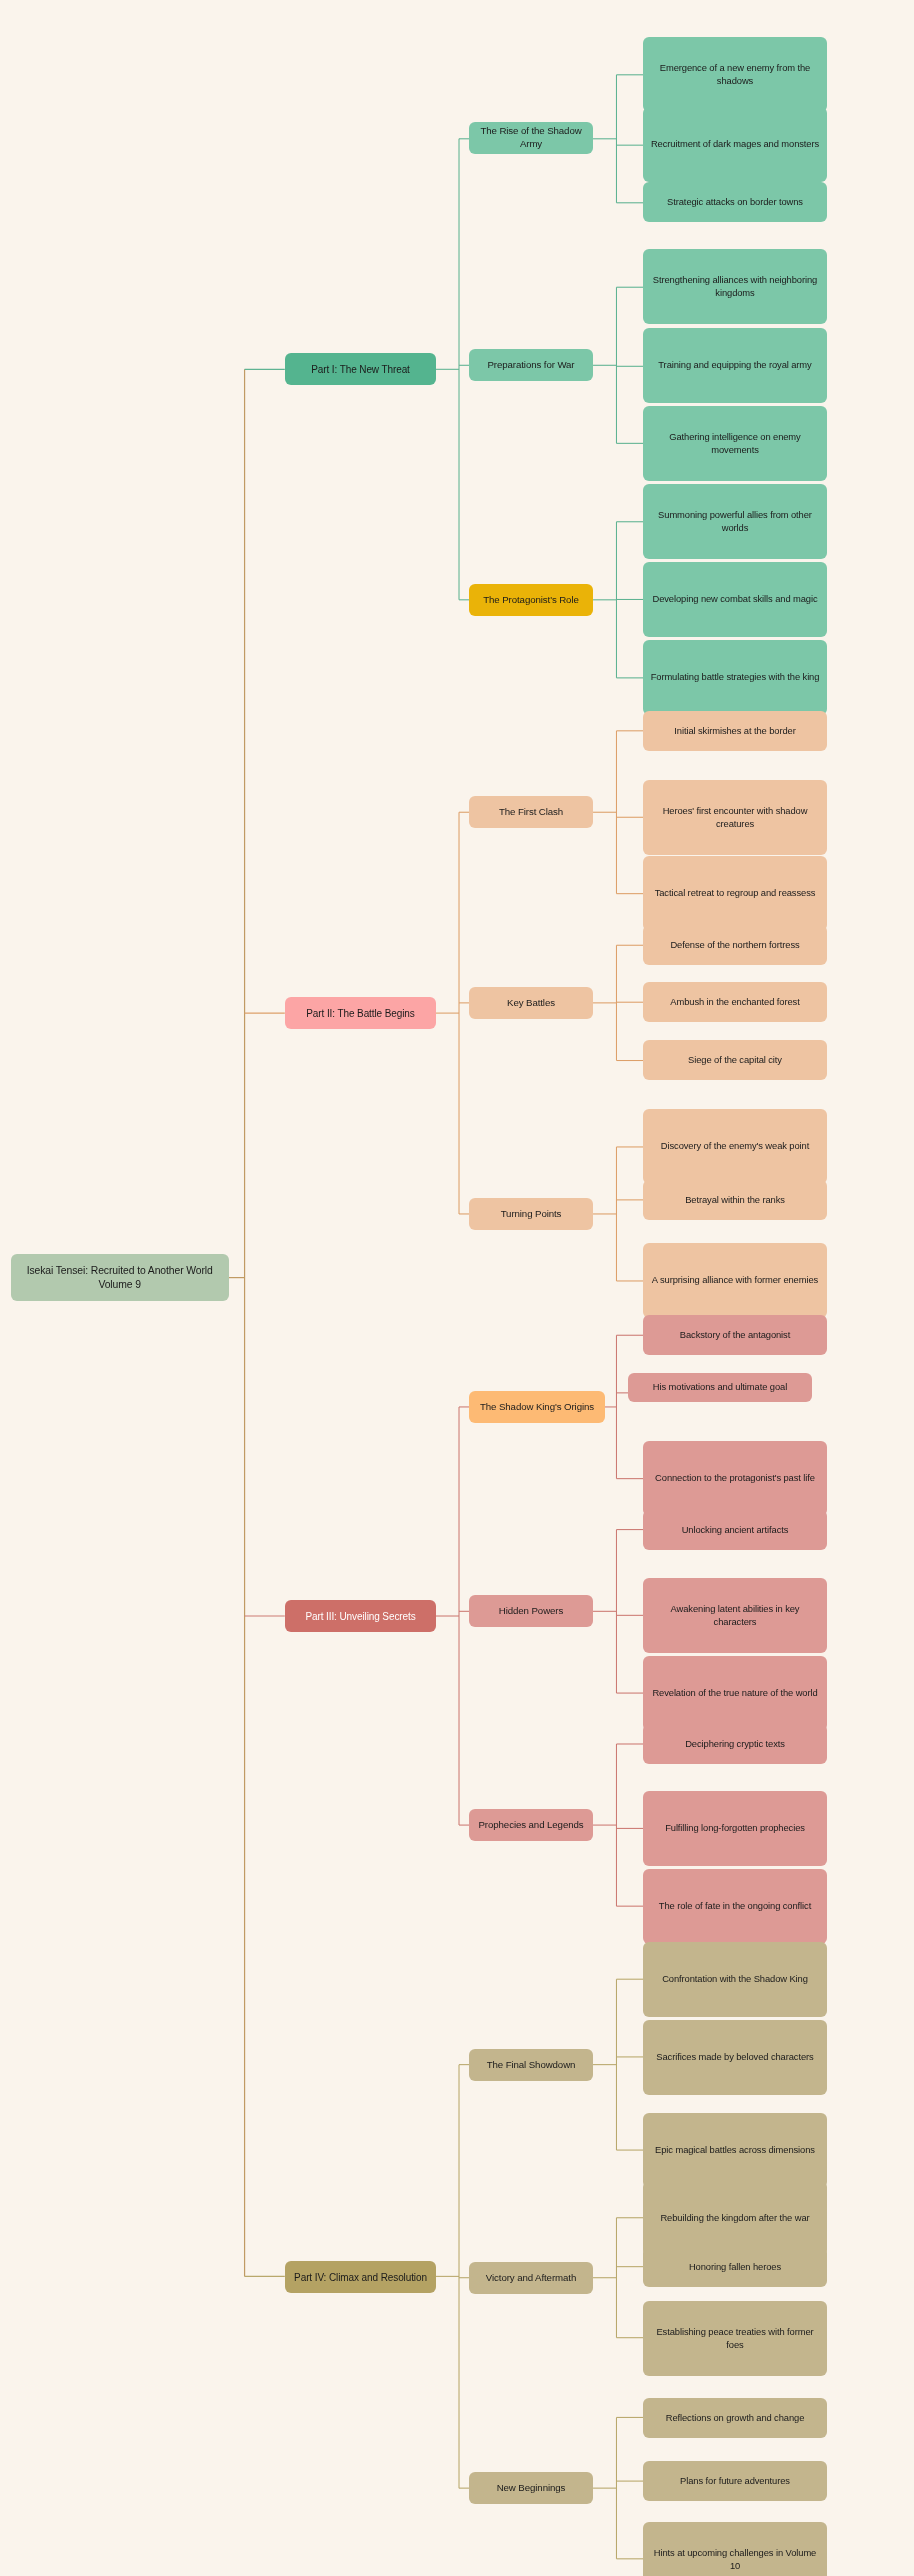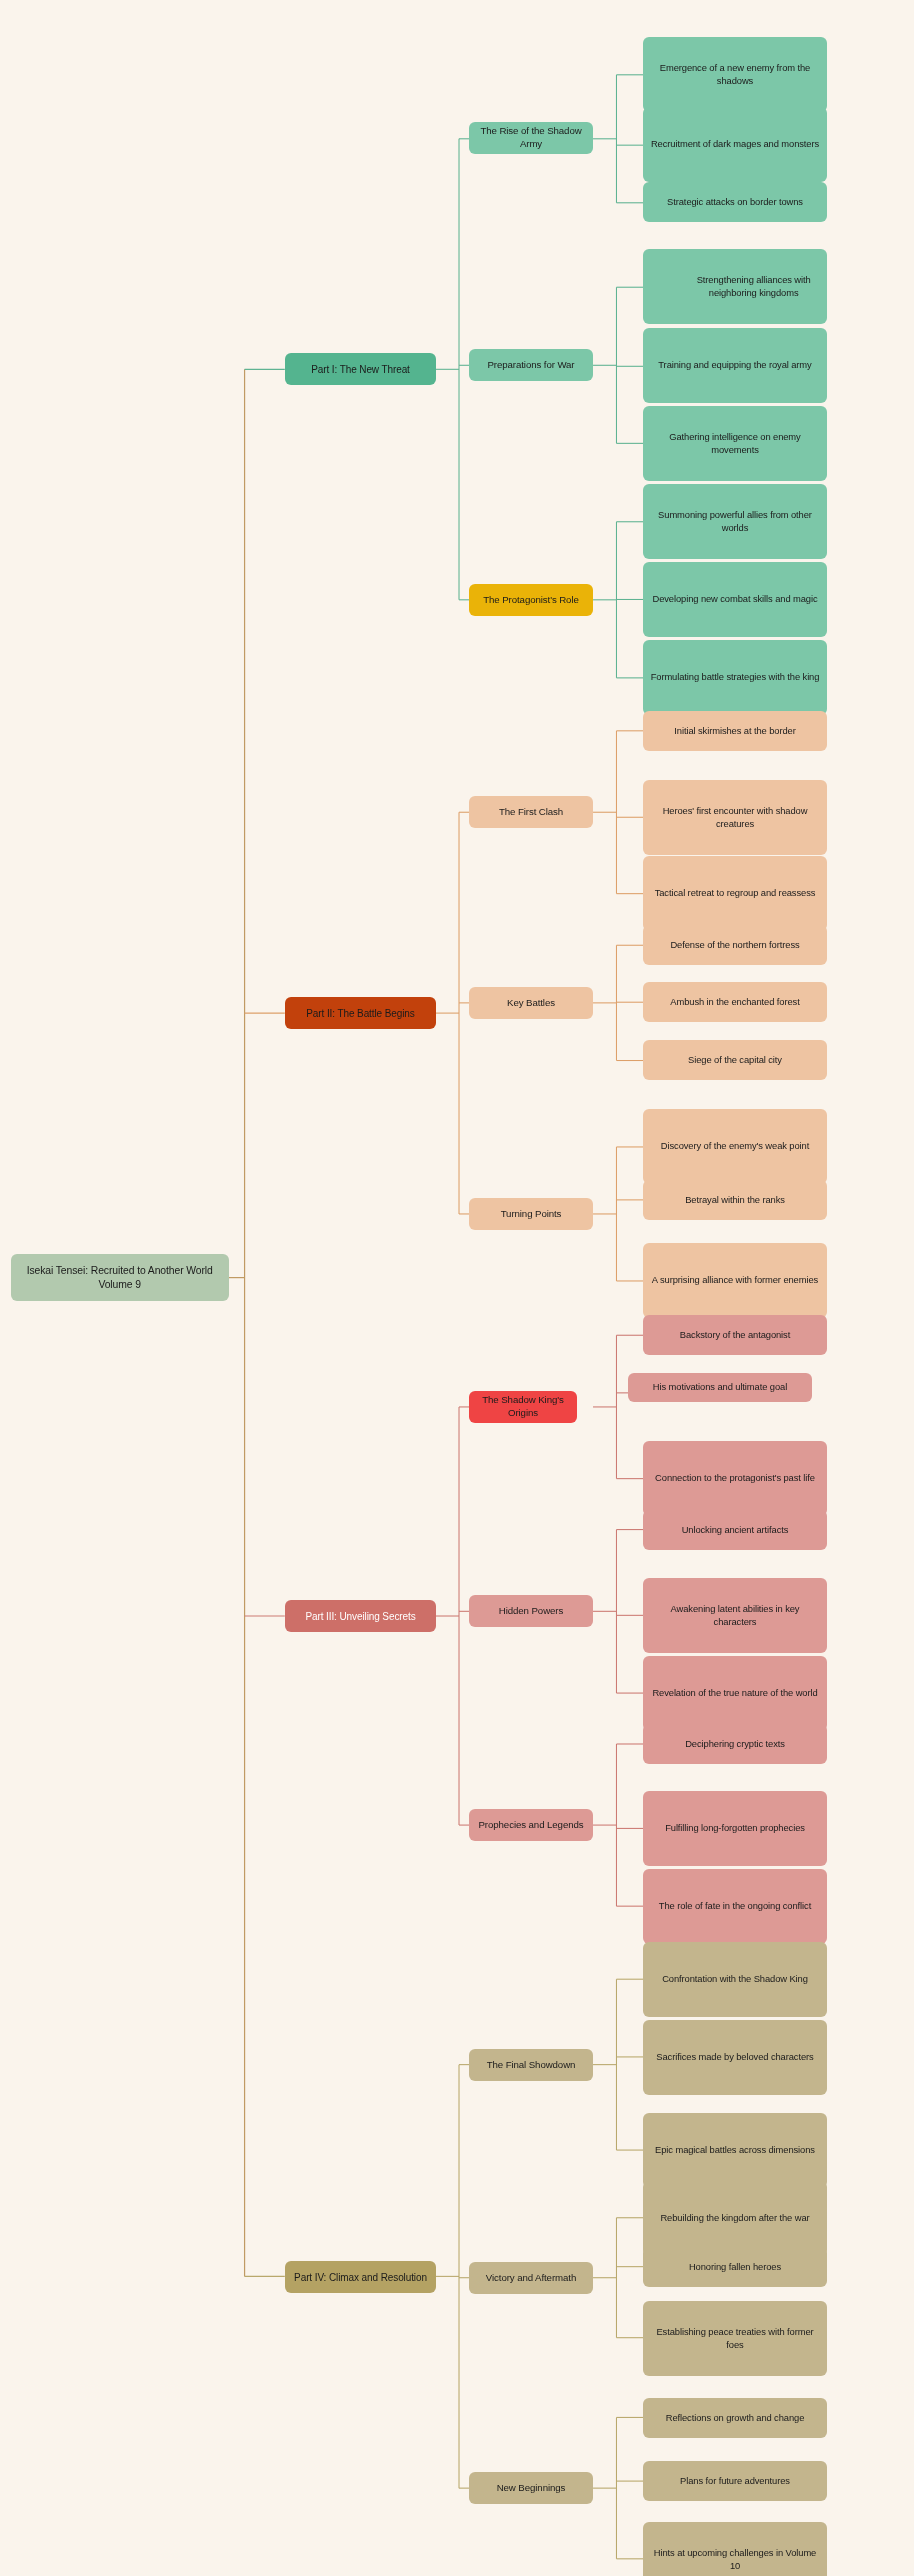--- a/index.html
+++ b/index.html
@@ -134,42 +134,42 @@
     </div>
     <div class="node l3" style="left: 643px; top: 107px; width: 184px; height: 75px; background: rgb(124, 199, 168); color: rgb(27, 27, 27); font-size: 9.4px;">
       <span>Recruitment of dark mages and monsters</span>
     </div>
     <div class="node l3" style="left: 643px; top: 182px; width: 184px; height: 40px; background: rgb(124, 199, 168); color: rgb(27, 27, 27); font-size: 9.4px;">
       <span>Strategic attacks on border towns</span>
     </div>
     <div class="node l2" style="left: 469px; top: 349px; width: 124px; height: 32px; background: rgb(124, 199, 168); color: rgb(27, 27, 27); font-size: 9.7px;">
       <span>Preparations for War</span>
     </div>
-    <div class="node l3" style="left: 643px; top: 249px; width: 184px; height: 75px; background: rgb(124, 199, 168); color: rgb(27, 27, 27); font-size: 9.4px; padding-left: 44px;">
+    <div class="node l3" style="left: 643px; top: 249px; width: 184px; height: 75px; background: rgb(124, 199, 168); color: rgb(27, 27, 27); font-size: 9.4px;">
       <span>Strengthening alliances with neighboring kingdoms</span>
     </div>
     <div class="node l3" style="left: 643px; top: 328px; width: 184px; height: 75px; background: rgb(124, 199, 168); color: rgb(27, 27, 27); font-size: 9.4px;">
       <span>Training and equipping the royal army</span>
     </div>
     <div class="node l3" style="left: 643px; top: 406px; width: 184px; height: 75px; background: rgb(124, 199, 168); color: rgb(27, 27, 27); font-size: 9.4px;">
       <span>Gathering intelligence on enemy movements</span>
     </div>
     <div class="node l2" style="left: 469px; top: 584px; width: 124px; height: 32px; background: #eab308; color: rgb(27, 27, 27); font-size: 9.7px;">
       <span>The Protagonist's Role</span>
     </div>
     <div class="node l3" style="left: 643px; top: 484px; width: 184px; height: 75px; background: rgb(124, 199, 168); color: rgb(27, 27, 27); font-size: 9.4px;">
       <span>Summoning powerful allies from other worlds</span>
     </div>
     <div class="node l3" style="left: 643px; top: 562px; width: 184px; height: 75px; background: rgb(124, 199, 168); color: rgb(27, 27, 27); font-size: 9.4px;">
       <span>Developing new combat skills and magic</span>
     </div>
     <div class="node l3" style="left: 643px; top: 640px; width: 184px; height: 75px; background: rgb(124, 199, 168); color: rgb(27, 27, 27); font-size: 9.4px;">
       <span>Formulating battle strategies with the king</span>
     </div>
-    <div class="node l1" style="left: 285px; top: 997px; width: 151px; height: 32px; background: #c2410c; color: rgb(27, 27, 27); font-size: 10px;">
+    <div class="node l1" style="left: 285px; top: 997px; width: 151px; height: 32px; background: #fca5a5; color: rgb(27, 27, 27); font-size: 10px;">
       <span>Part II: The Battle Begins</span>
     </div>
     <div class="node l2" style="left: 469px; top: 796px; width: 124px; height: 32px; background: rgb(238, 196, 162); color: rgb(27, 27, 27); font-size: 9.7px;">
       <span>The First Clash</span>
     </div>
     <div class="node l3" style="left: 643px; top: 711px; width: 184px; height: 40px; background: rgb(238, 196, 162); color: rgb(27, 27, 27); font-size: 9.4px;">
       <span>Initial skirmishes at the border</span>
     </div>
     <div class="node l3" style="left: 643px; top: 780px; width: 184px; height: 75px; background: rgb(238, 196, 162); color: rgb(27, 27, 27); font-size: 9.4px;">
       <span>Heroes' first encounter with shadow creatures</span>
@@ -197,21 +197,21 @@
     </div>
     <div class="node l3" style="left: 643px; top: 1180px; width: 184px; height: 40px; background: rgb(238, 196, 162); color: rgb(27, 27, 27); font-size: 9.4px;">
       <span>Betrayal within the ranks</span>
     </div>
     <div class="node l3" style="left: 643px; top: 1243px; width: 184px; height: 75px; background: rgb(238, 196, 162); color: rgb(27, 27, 27); font-size: 9.4px;">
       <span>A surprising alliance with former enemies</span>
     </div>
     <div class="node l1" style="left: 285px; top: 1600px; width: 151px; height: 32px; background: rgb(205, 111, 104); color: rgb(255, 255, 255); font-size: 10px;">
       <span>Part III: Unveiling Secrets</span>
     </div>
-    <div class="node l2" style="left: 469px; top: 1391px; width: 108px; height: 32px; background: #ef4444; color: rgb(27, 27, 27); font-size: 9.7px;">
+    <div class="node l2" style="left: 469px; top: 1391px; width: 136px; height: 32px; background: #fdba74; color: rgb(27, 27, 27); font-size: 9.7px;">
       <span>The Shadow King's Origins</span>
     </div>
     <div class="node l3" style="left: 643px; top: 1315px; width: 184px; height: 40px; background: rgb(221, 154, 149); color: rgb(27, 27, 27); font-size: 9.4px;">
       <span>Backstory of the antagonist</span>
     </div>
     <div class="node l3" style="left: 628px; top: 1373px; width: 184px; height: 29px; background: rgb(221, 154, 149); color: rgb(27, 27, 27); font-size: 9.4px;">
       <span>His motivations and ultimate goal</span>
     </div>
     <div class="node l3" style="left: 643px; top: 1441px; width: 184px; height: 75px; background: rgb(221, 154, 149); color: rgb(27, 27, 27); font-size: 9.4px;">
       <span>Connection to the protagonist's past life</span>

